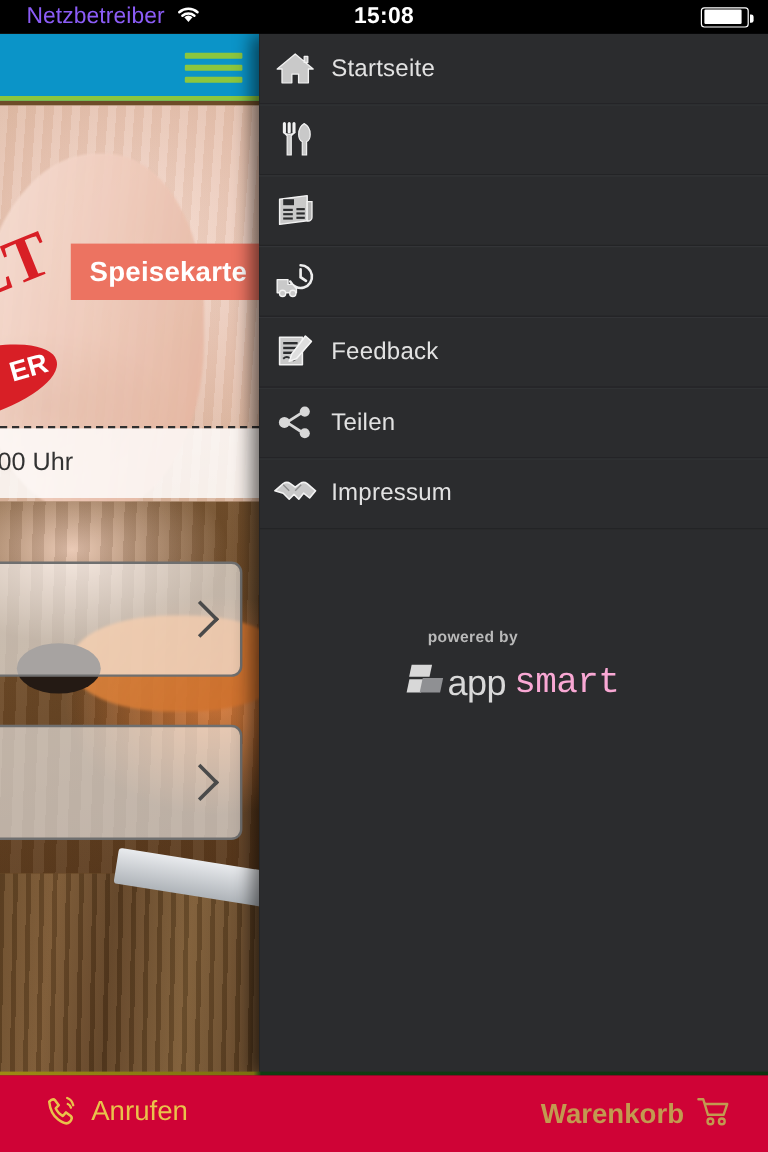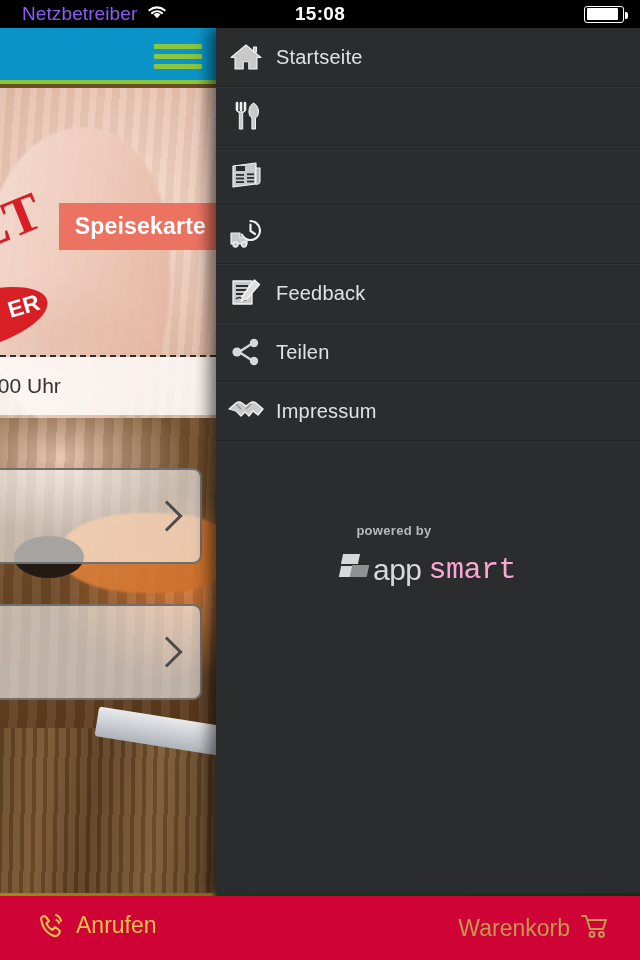--- a/index.html
+++ b/index.html
@@ -103,21 +103,21 @@
                            transform:skewX(-12deg); }
   .pw-mark i:nth-child(3){ left:11px; top:12px; width:17px; height:12px; background:#8f9093;
                            transform:skewX(-12deg); }
   .pw-app { color:#d9d9d9; font-size:30px; letter-spacing:-.5px; }
   .pw-smart { color:#f9a8d4; font-size:30px; letter-spacing:-.5px; margin-left:7px;font-family:Liberation Mono, monospace; }
 
   
   .bottombar { position:absolute; left:0; bottom:0; width:640px; height:64px; background:#cf0336;
                z-index:70; display:flex; align-items:center; }
   .bb-left { position:absolute; left:36px; display:flex; align-items:flex-start; gap:10px; }
-  .bb-right { position:absolute; right:30px; display:flex; align-items:center; gap:10px; }
+  .bb-right { position:absolute; right:30px; display:flex; align-items:center; gap:10px;font-weight:bold; }
   .bb-call { color:#e9c24b; font-size:23px; }
   .bb-cart { color:#c29a50; font-size:23px; }
   .bb-strip { position:absolute; left:0; bottom:64px; width:640px; height:3px;
               background:linear-gradient(90deg,#9d8a14 0%, #7a6f10 33%, #123c12 34%, #0f3310 100%); z-index:71; }
 </style>
 </head>
 <body>
 
 <div id="screen">
 

